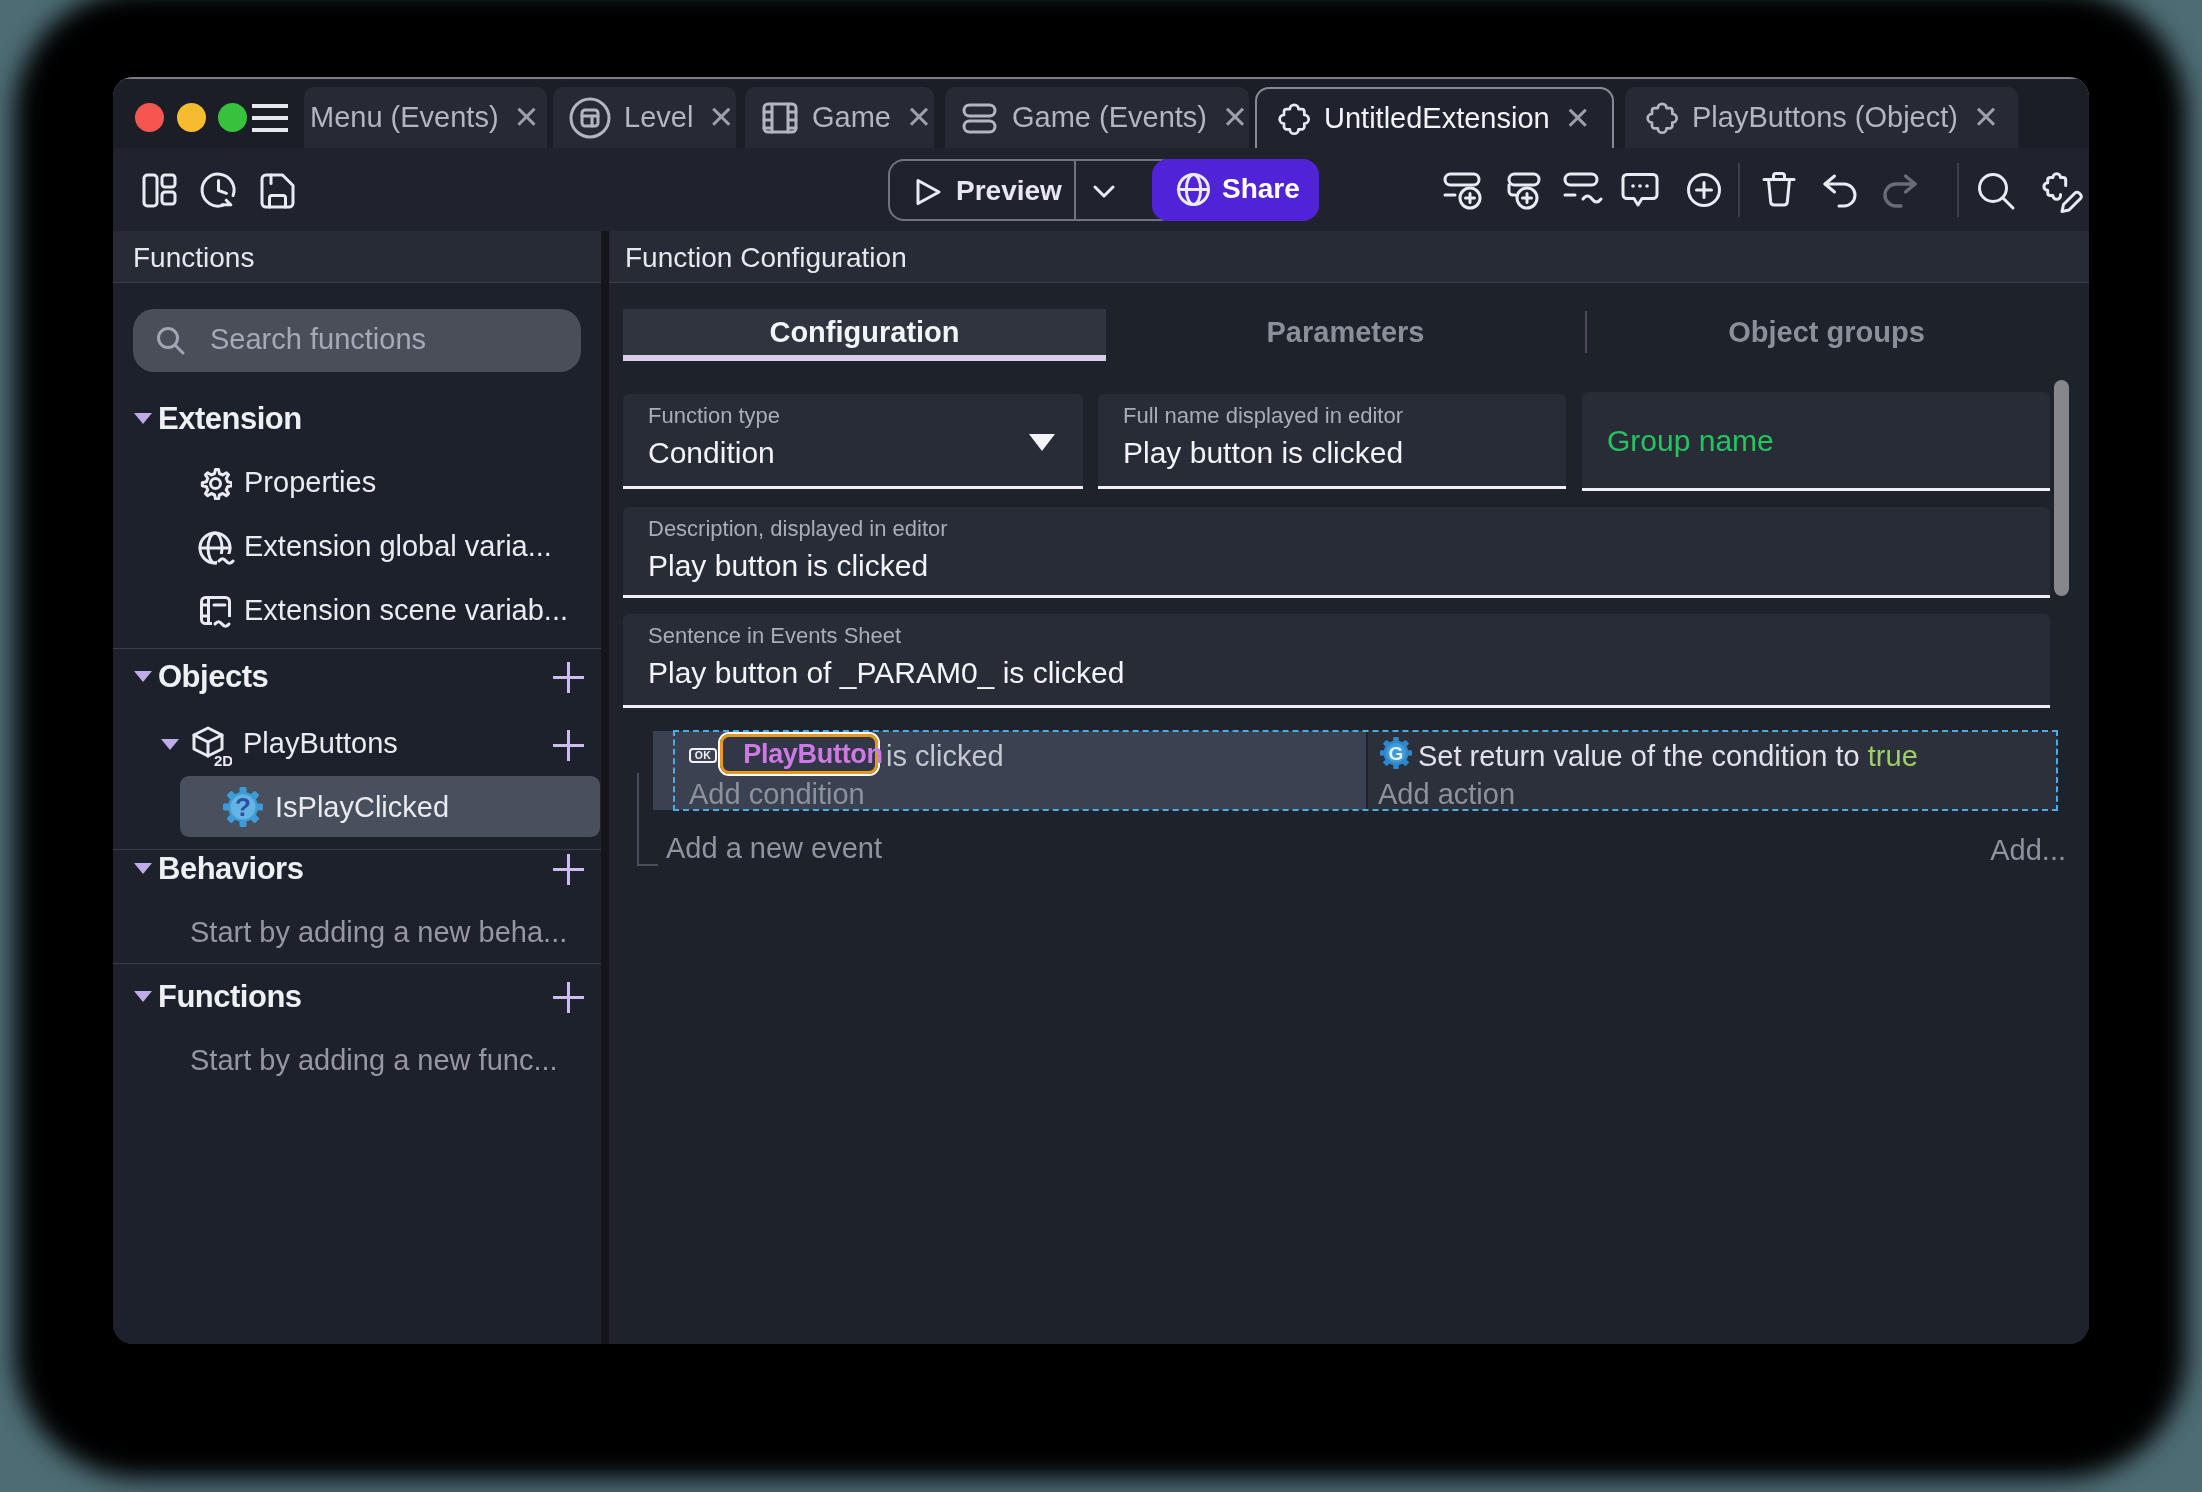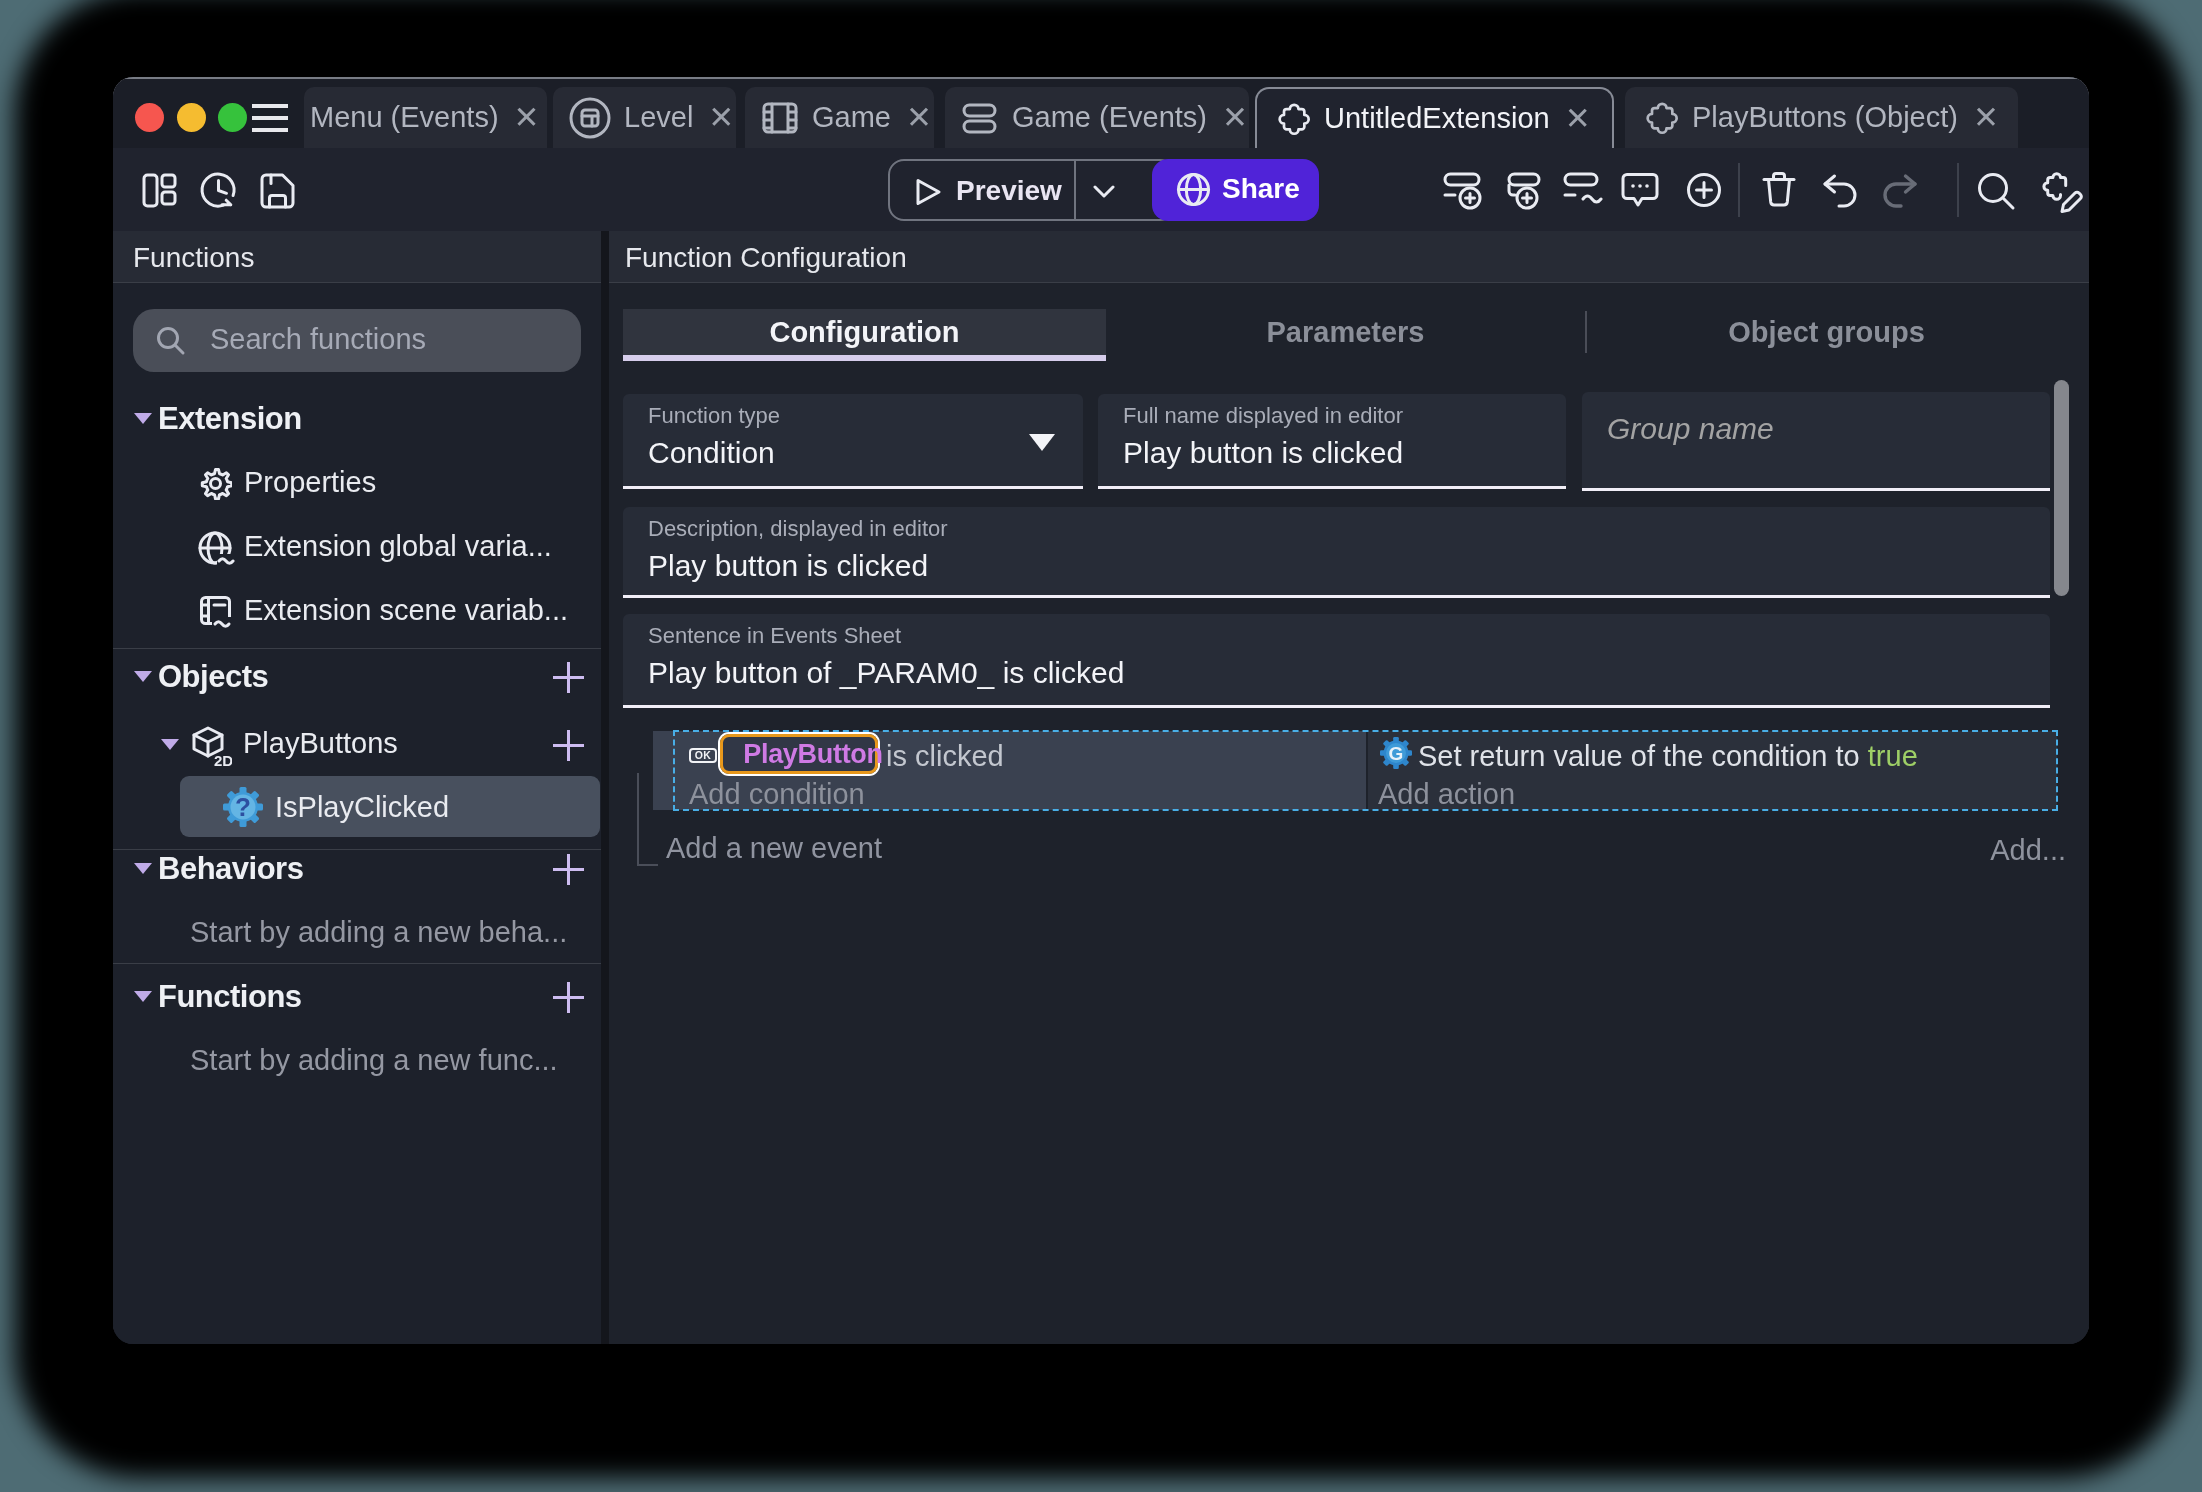--- a/index.html
+++ b/index.html
@@ -261,21 +261,21 @@
     <div class="field" style="left:14px; top:163px; width:460px; height:95px;">
       <div class="flabel">Function type</div>
       <div class="fvalue">Condition</div>
       <div class="abs" style="left:406px; top:40px; width:0; height:0; border-left:13.5px solid transparent; border-right:13.5px solid transparent; border-top:17px solid #f3f4f8;"></div>
     </div>
     <div class="field" style="left:489px; top:163px; width:468px; height:95px;">
       <div class="flabel">Full name displayed in editor</div>
       <div class="fvalue">Play button is clicked</div>
     </div>
     <div class="field" style="left:973px; top:161px; width:468px; height:99px;">
-      <div class="fvalue" style="top:20px; color:#a3a3a3;font-style:italic;">Group name</div>
+      <div class="fvalue" style="top:32px; color:#22c55e;">Group name</div>
     </div>
     <div class="field" style="left:14px; top:276px; width:1427px; height:91px;">
       <div class="flabel">Description, displayed in editor</div>
       <div class="fvalue">Play button is clicked</div>
     </div>
     <div class="field" style="left:14px; top:383px; width:1427px; height:94px;">
       <div class="flabel">Sentence in Events Sheet</div>
       <div class="fvalue">Play button of _PARAM0_ is clicked</div>
     </div>
     <div class="abs" style="left:1445px; top:149px; width:15px; height:216px; background:#85878d; border-radius:8px;"></div>

